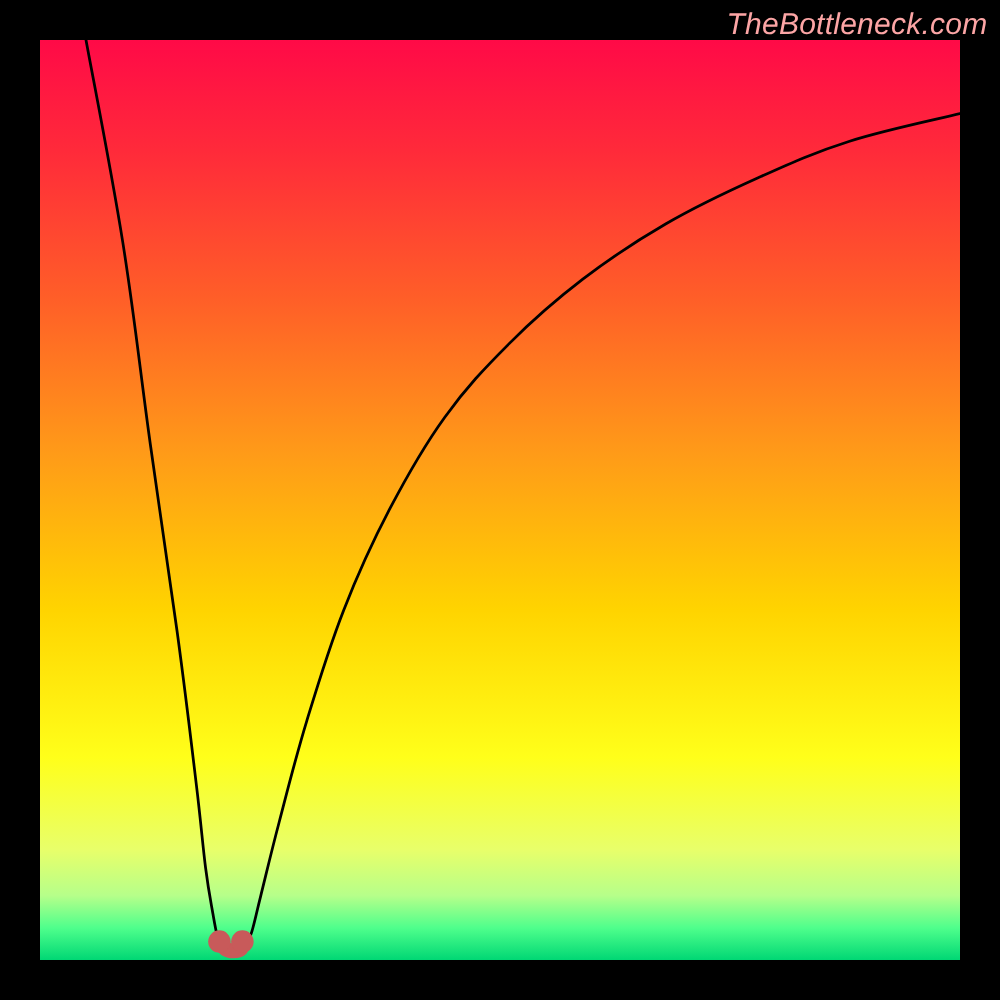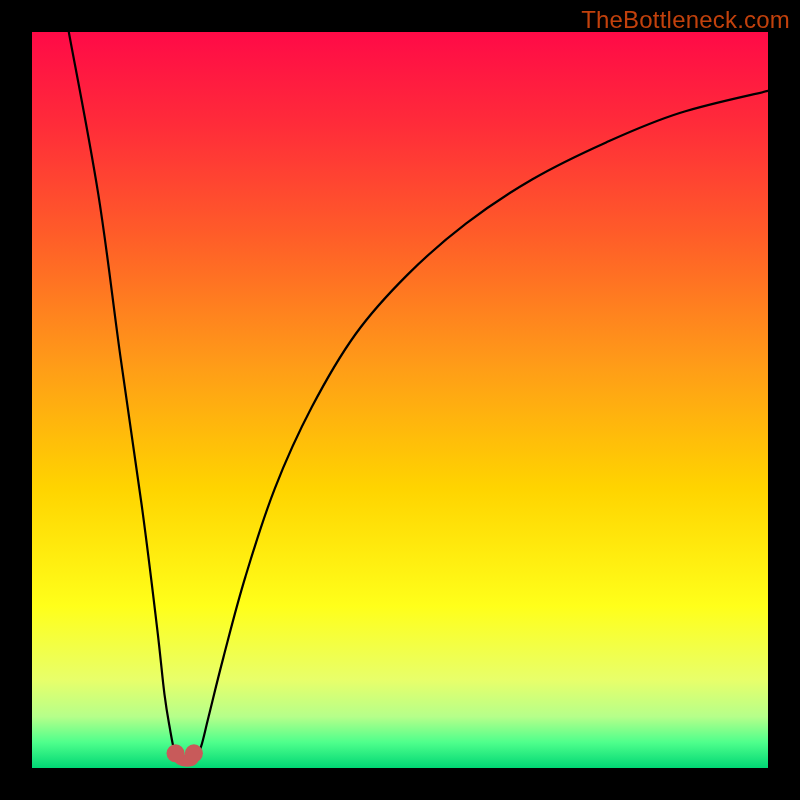--- a/index.html
+++ b/index.html
@@ -23,25 +23,26 @@
     position: absolute;
     left: 0;
     top: 0;
     width: 736px;
     height: 736px;
   }
   .watermark {
     position: absolute;
     top: 6px;
     right: 10px;
-    color: #c2410c;
+    color: #fca5a5;
     font-size: 24px;
     font-weight: 400;
     letter-spacing: 0.2px;
     user-select: none;
+    font-style: italic;
   }
 </style>
 </head>
 <body>
 
 <div class="watermark">TheBottleneck.com</div>
 
 <div class="frame">
   <svg class="plot" viewBox="0 0 736 736" preserveAspectRatio="none">
     <defs>

